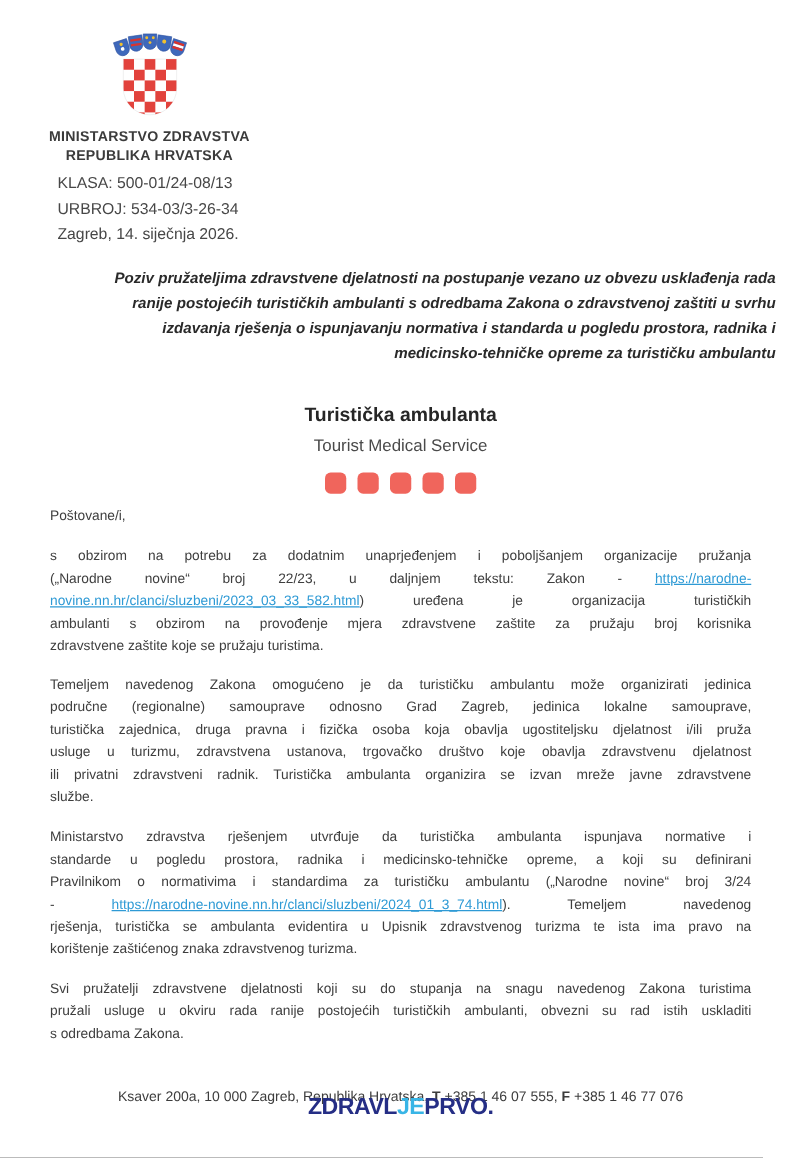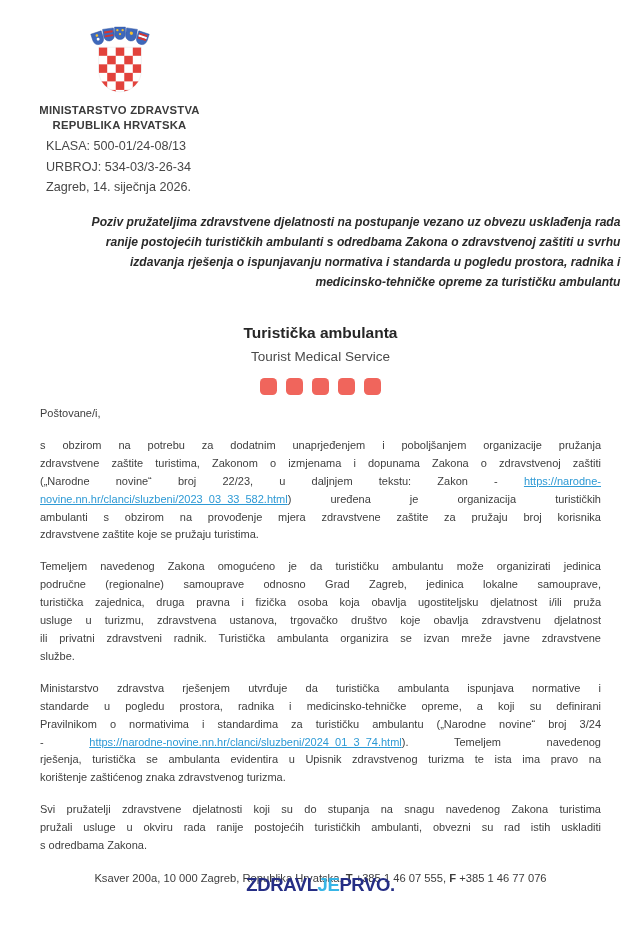--- a/index.html
+++ b/index.html
@@ -153,21 +153,20 @@
         <span class="dot"></span>
         <span class="dot"></span>
       </div>
   </div>
 
   <div class="body-text">
     <p class="salutation">Poštovane/i,</p>
     <div>
         <div class="para">
           <div class="line j"><span>s obzirom na potrebu za dodatnim unaprjeđenjem i poboljšanjem organizacije pružanja</span></div>
-          <div class="line j"><span>zdravstvene zaštite turistima, Zakonom o izmjenama i dopunama Zakona o zdravstvenoj zaštiti</span></div>
           <div class="line j"><span>(„Narodne novine“ broj 22/23, u daljnjem tekstu: Zakon - </span><a class="link">https://narodne-</a></div>
           <div class="line j"><a class="link">novine.nn.hr/clanci/sluzbeni/2023_03_33_582.html</a><span>) uređena je organizacija turističkih</span></div>
           <div class="line j"><span>ambulanti s obzirom na provođenje mjera zdravstvene zaštite za pružaju broj korisnika</span></div>
           <div class="line last"><span>zdravstvene zaštite koje se pružaju turistima.</span></div>
         </div>
         <div class="para">
           <div class="line j"><span>Temeljem navedenog Zakona omogućeno je da turističku ambulantu može organizirati jedinica</span></div>
           <div class="line j"><span>područne (regionalne) samouprave odnosno Grad Zagreb, jedinica lokalne samouprave,</span></div>
           <div class="line j"><span>turistička zajednica, druga pravna i fizička osoba koja obavlja ugostiteljsku djelatnost i/ili pruža</span></div>
           <div class="line j"><span>usluge u turizmu, zdravstvena ustanova, trgovačko društvo koje obavlja zdravstvenu djelatnost</span></div>

